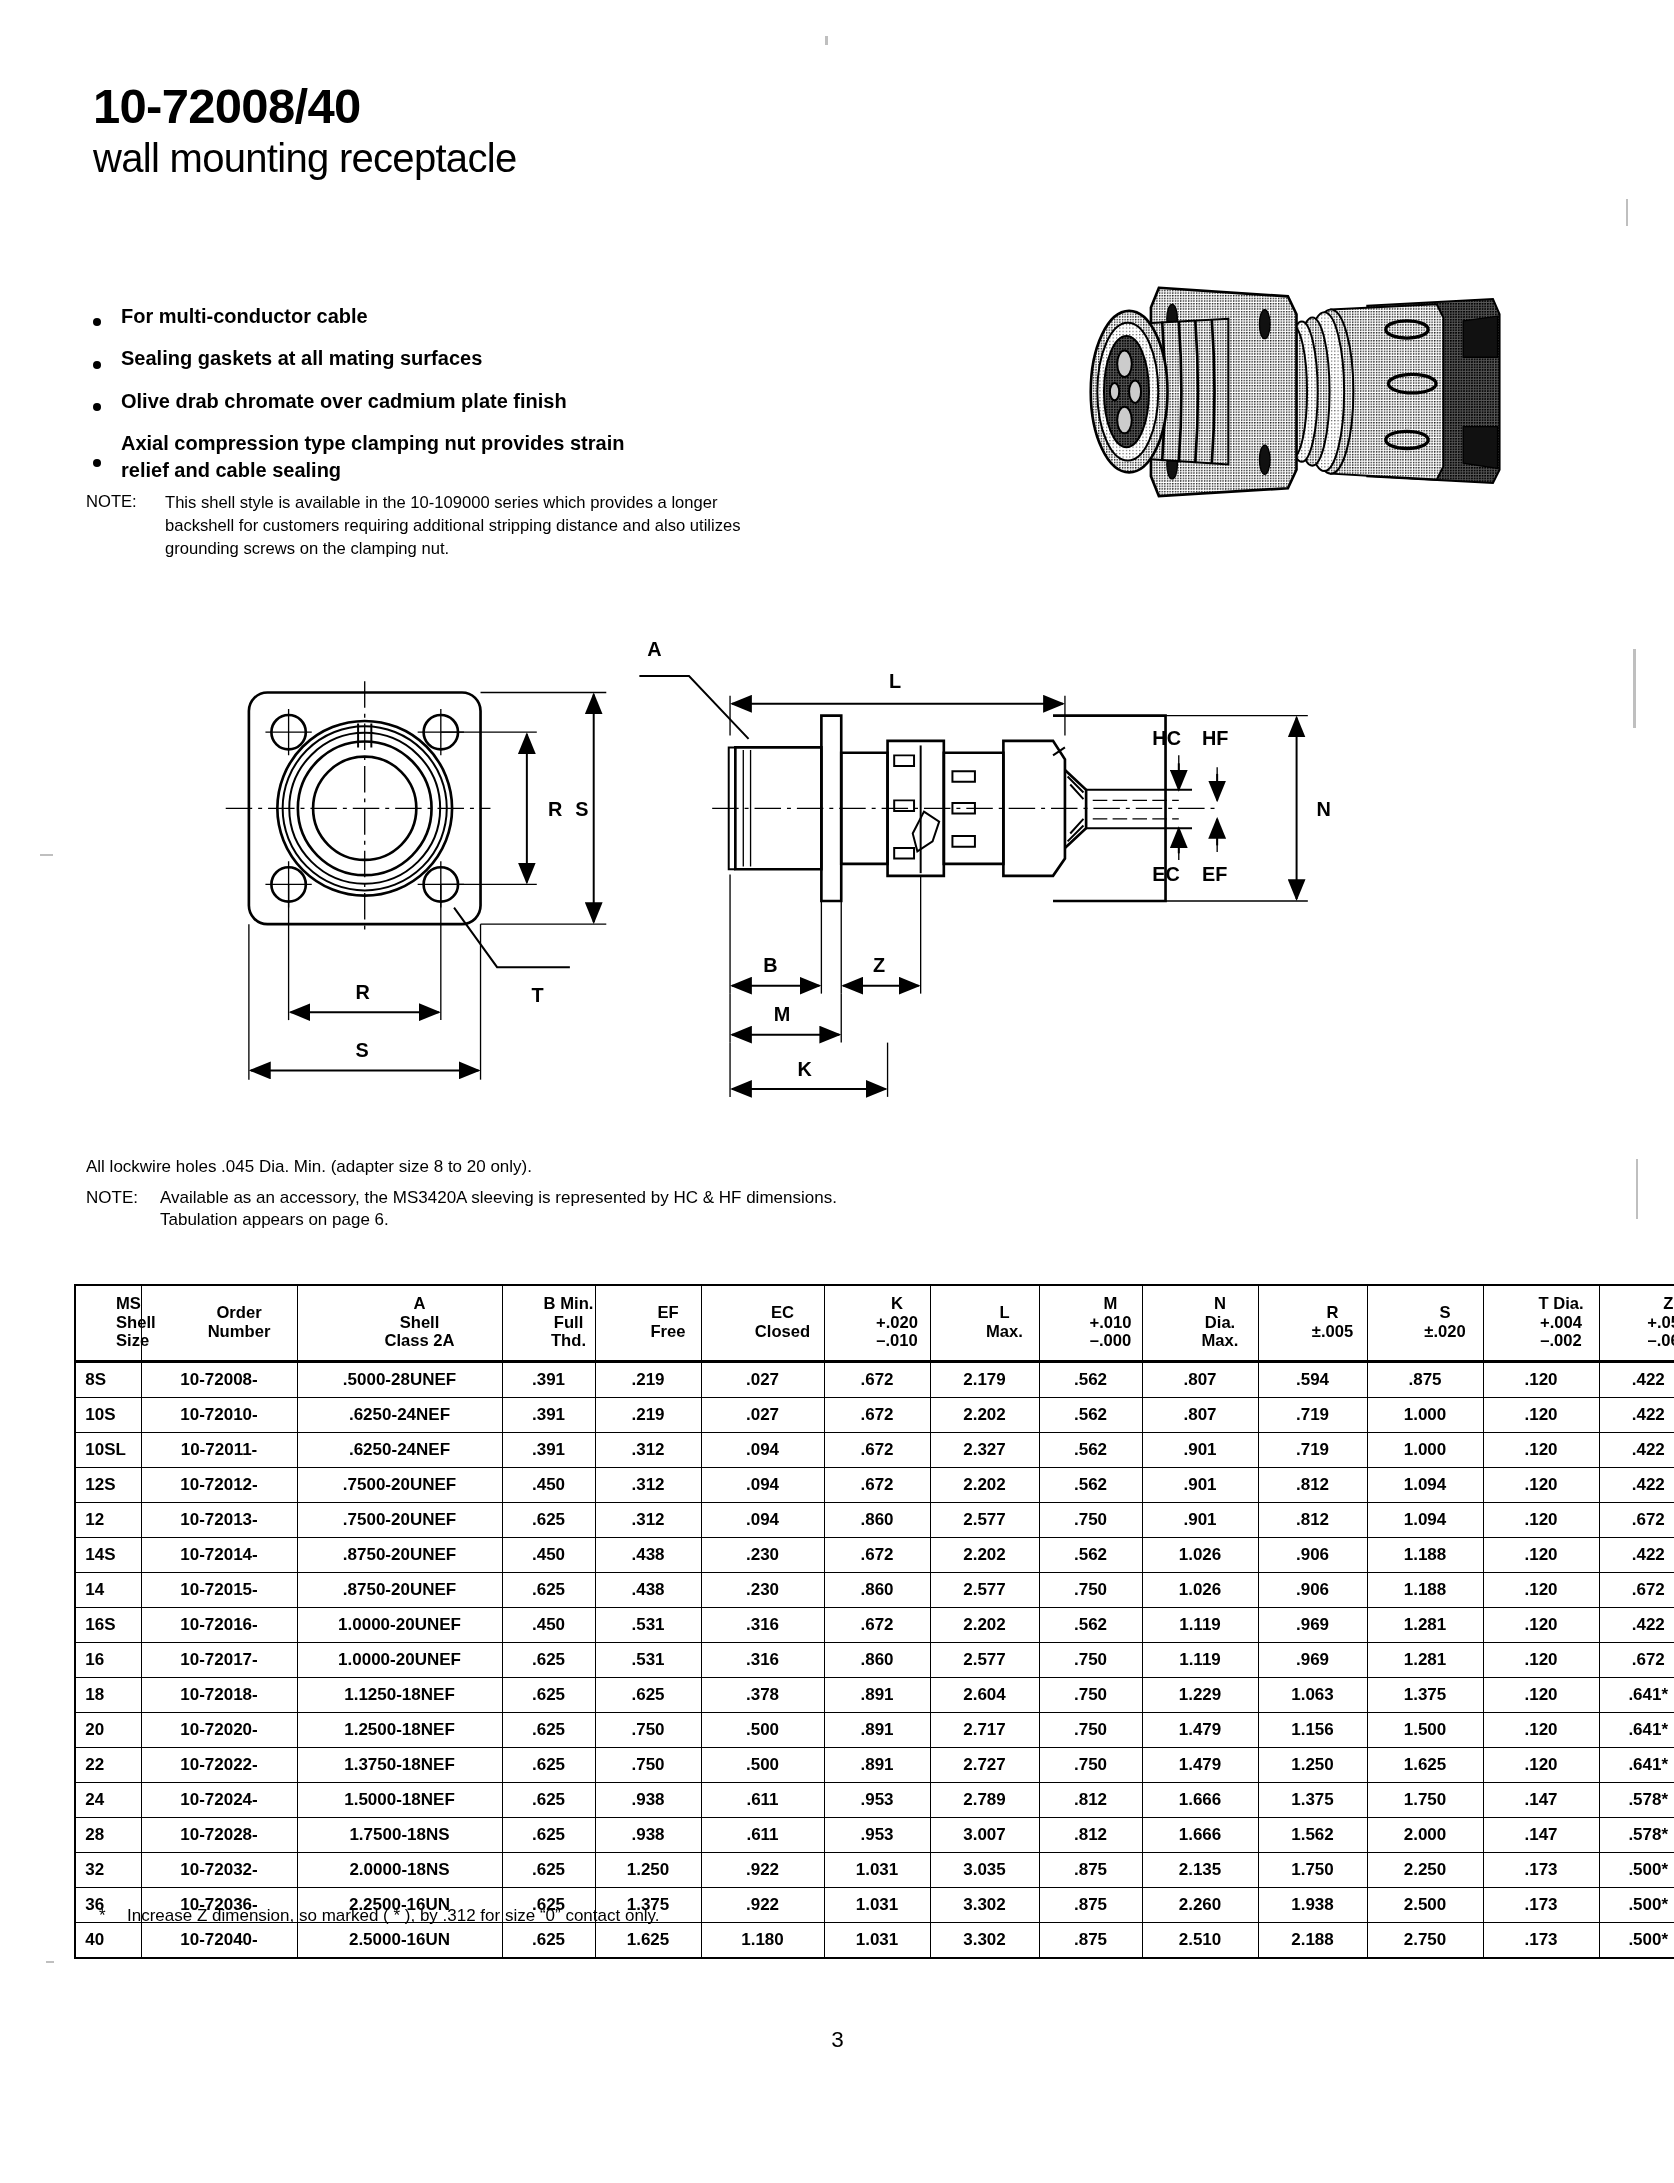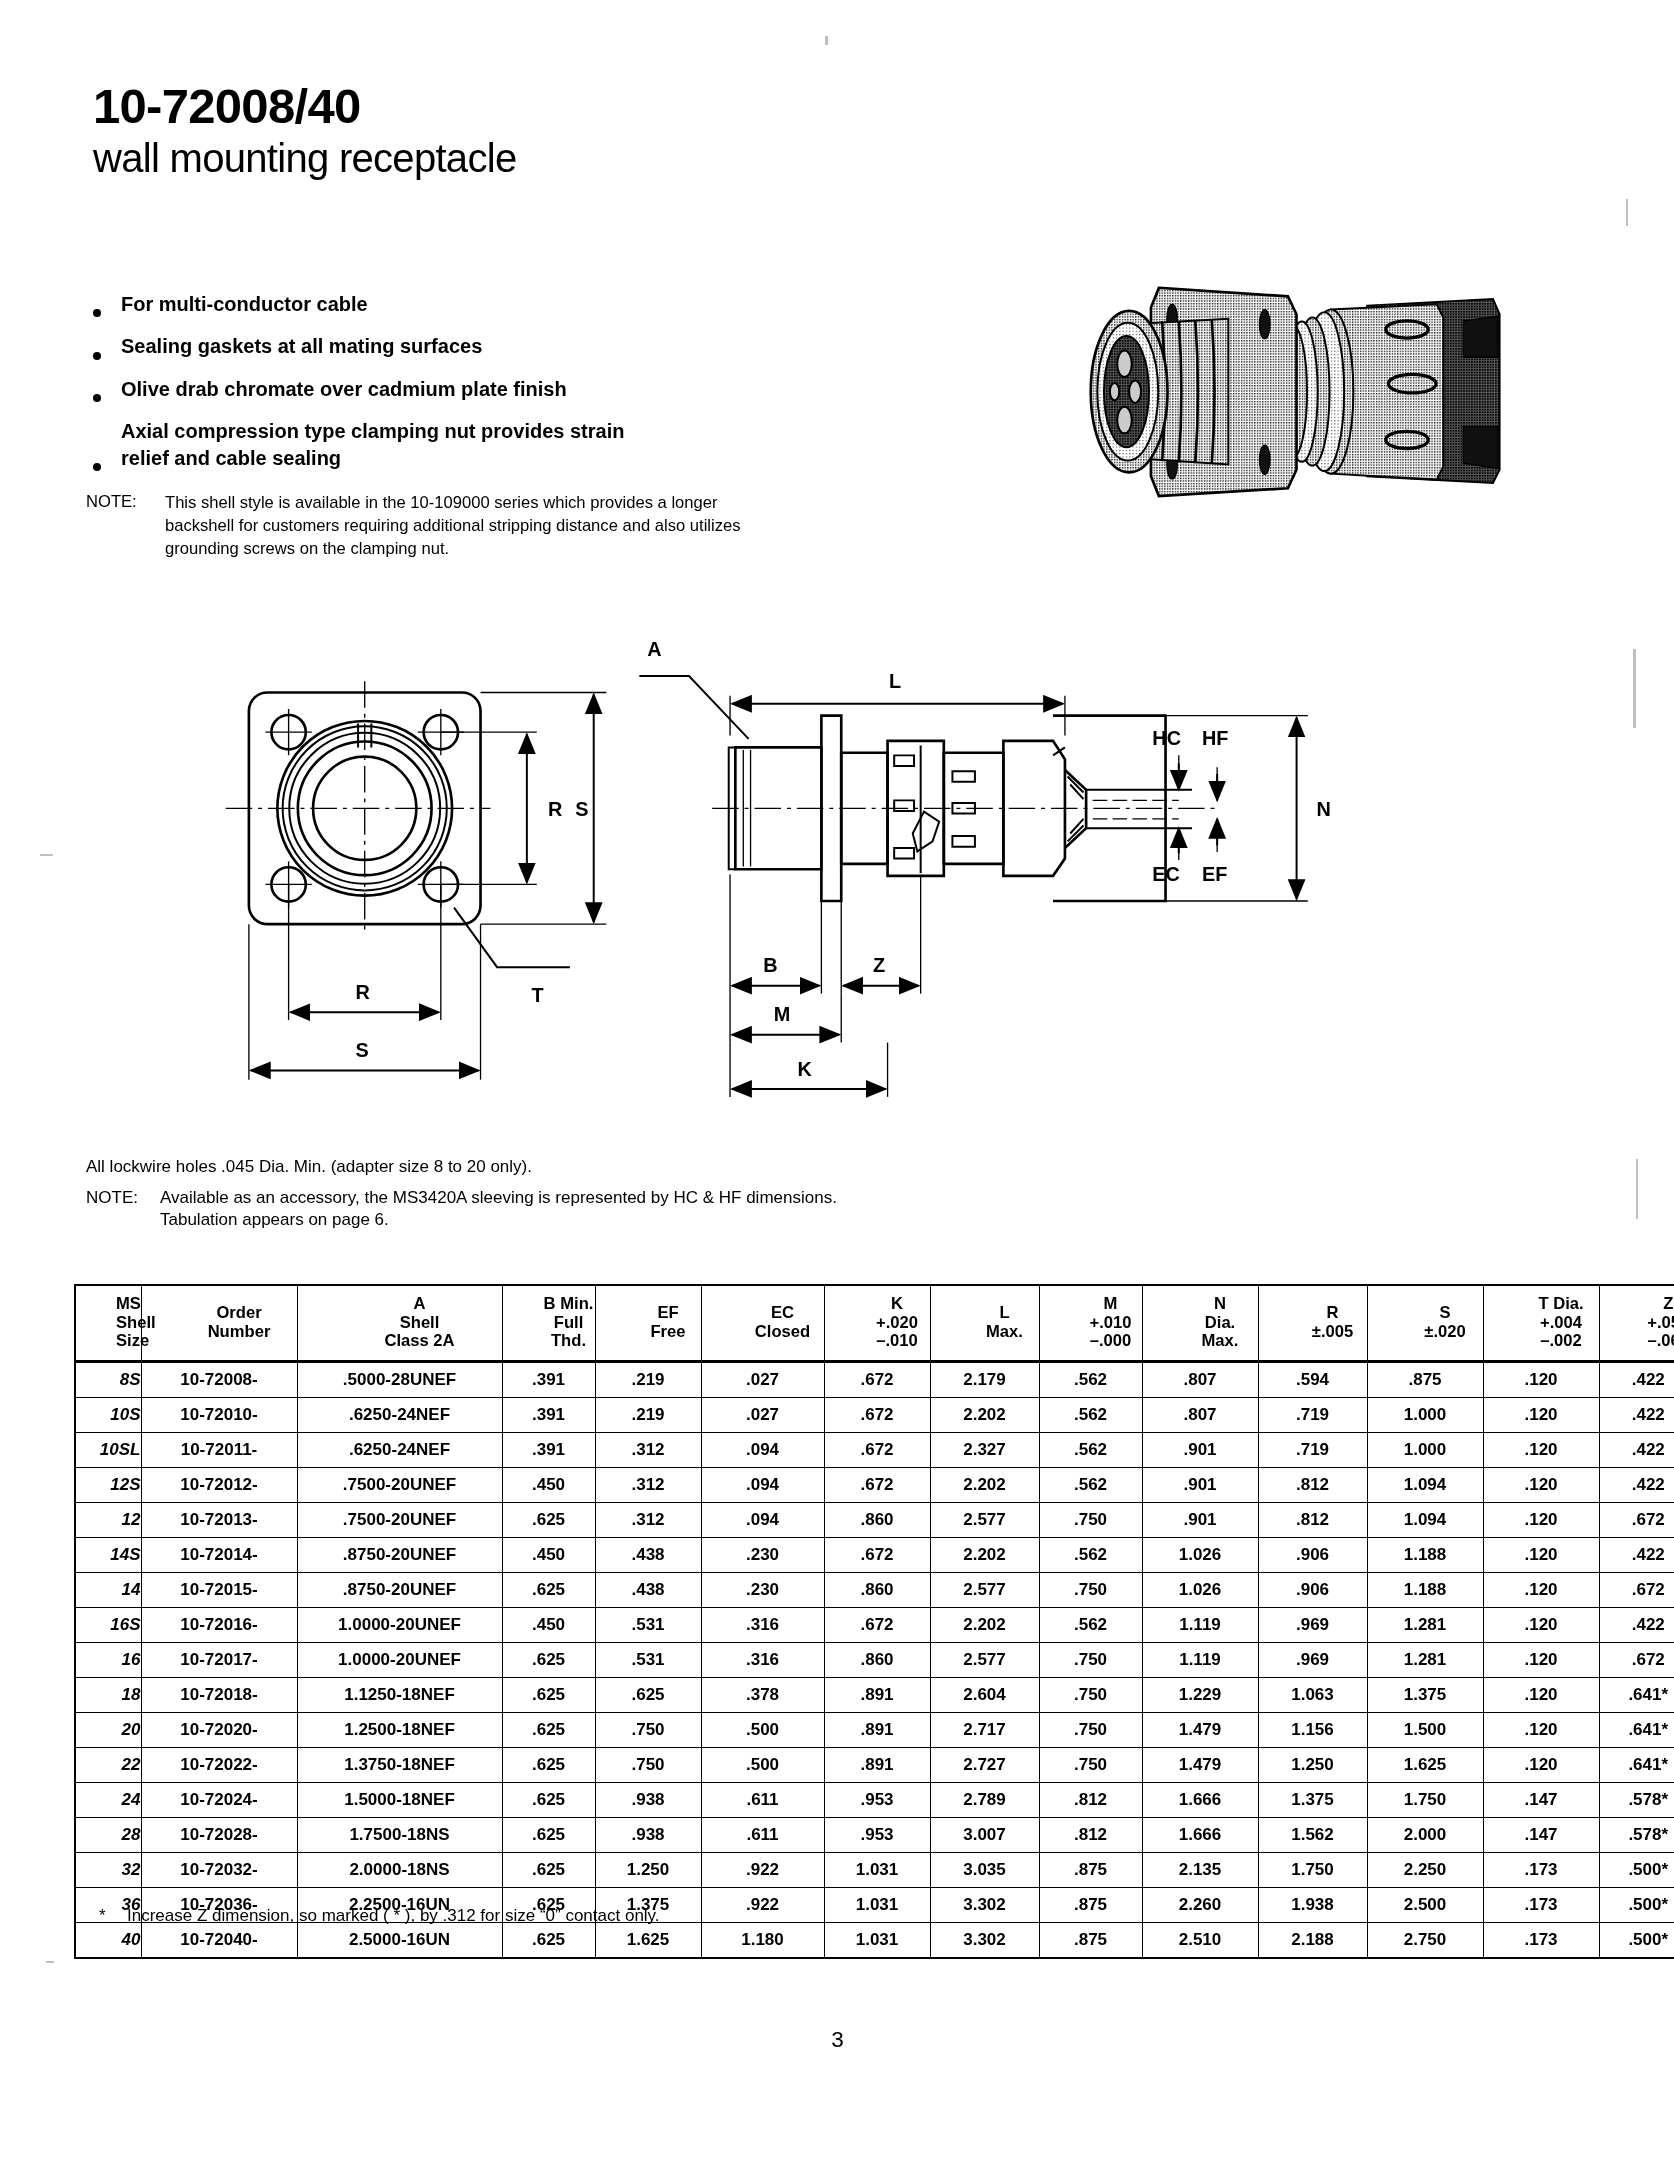--- a/index.html
+++ b/index.html
@@ -14,21 +14,21 @@
     position:absolute; left:93px; top:78px;
     font-size:49px; font-weight:bold; letter-spacing:-0.7px;
   }
   #doc-subtitle {
     position:absolute; left:93px; top:136px;
     font-size:40px; font-weight:normal; letter-spacing:-0.7px;
   }
 
   
   #features { position:absolute; left:93px; top:291px; width:729px; }
-  .feature-row { display:flex; align-items:flex-end; margin-bottom:16px; }
+  .feature-row { display:flex; align-items:center; margin-bottom:16px;margin-top:12px; }
   .bullet-dot {
     width:8px; height:8px; border-radius:50%; background:#000;
     margin-top:12px; margin-right:20px; flex:0 0 8px;
   }
   .feature-text { font-size:20px; font-weight:bold; line-height:1.32; }
 
   
   #note-top { position:absolute; left:86px; top:492px; width:702px; display:flex; }
   #note-top-label { font-size:16.6px; flex:0 0 79px; }
   #note-top-body { font-size:16.6px; line-height:1.38; }
@@ -55,21 +55,21 @@
     font-size:17px; font-weight:bold; table-layout:fixed;
   }
   #spec-table th, #spec-table td {
     border:1.3px solid #000; text-align:center; padding:0;
   }
   #spec-table thead th {
     height:74px; vertical-align:middle; line-height:1.12; font-size:16.6px;
     border-bottom:3.3px solid #000;
   }
   #spec-table tbody td { height:34px; vertical-align:middle; }
-  #spec-table tbody tr td:first-child { text-align:right; padding-left:9.3px;font-style:italic; }
+  #spec-table tbody tr td:first-child { text-align:left; padding-left:9.3px; }
   #spec-table { border:2.6px solid #000; }
   .hdr-line { display:block;padding-left:40px; }
 
   
   col.c-size   { width:66px; }
   col.c-order  { width:156px; }
   col.c-thread { width:205px; }
   col.c-b      { width:93px; }
   col.c-ef     { width:106px; }
   col.c-ec     { width:123px; }

